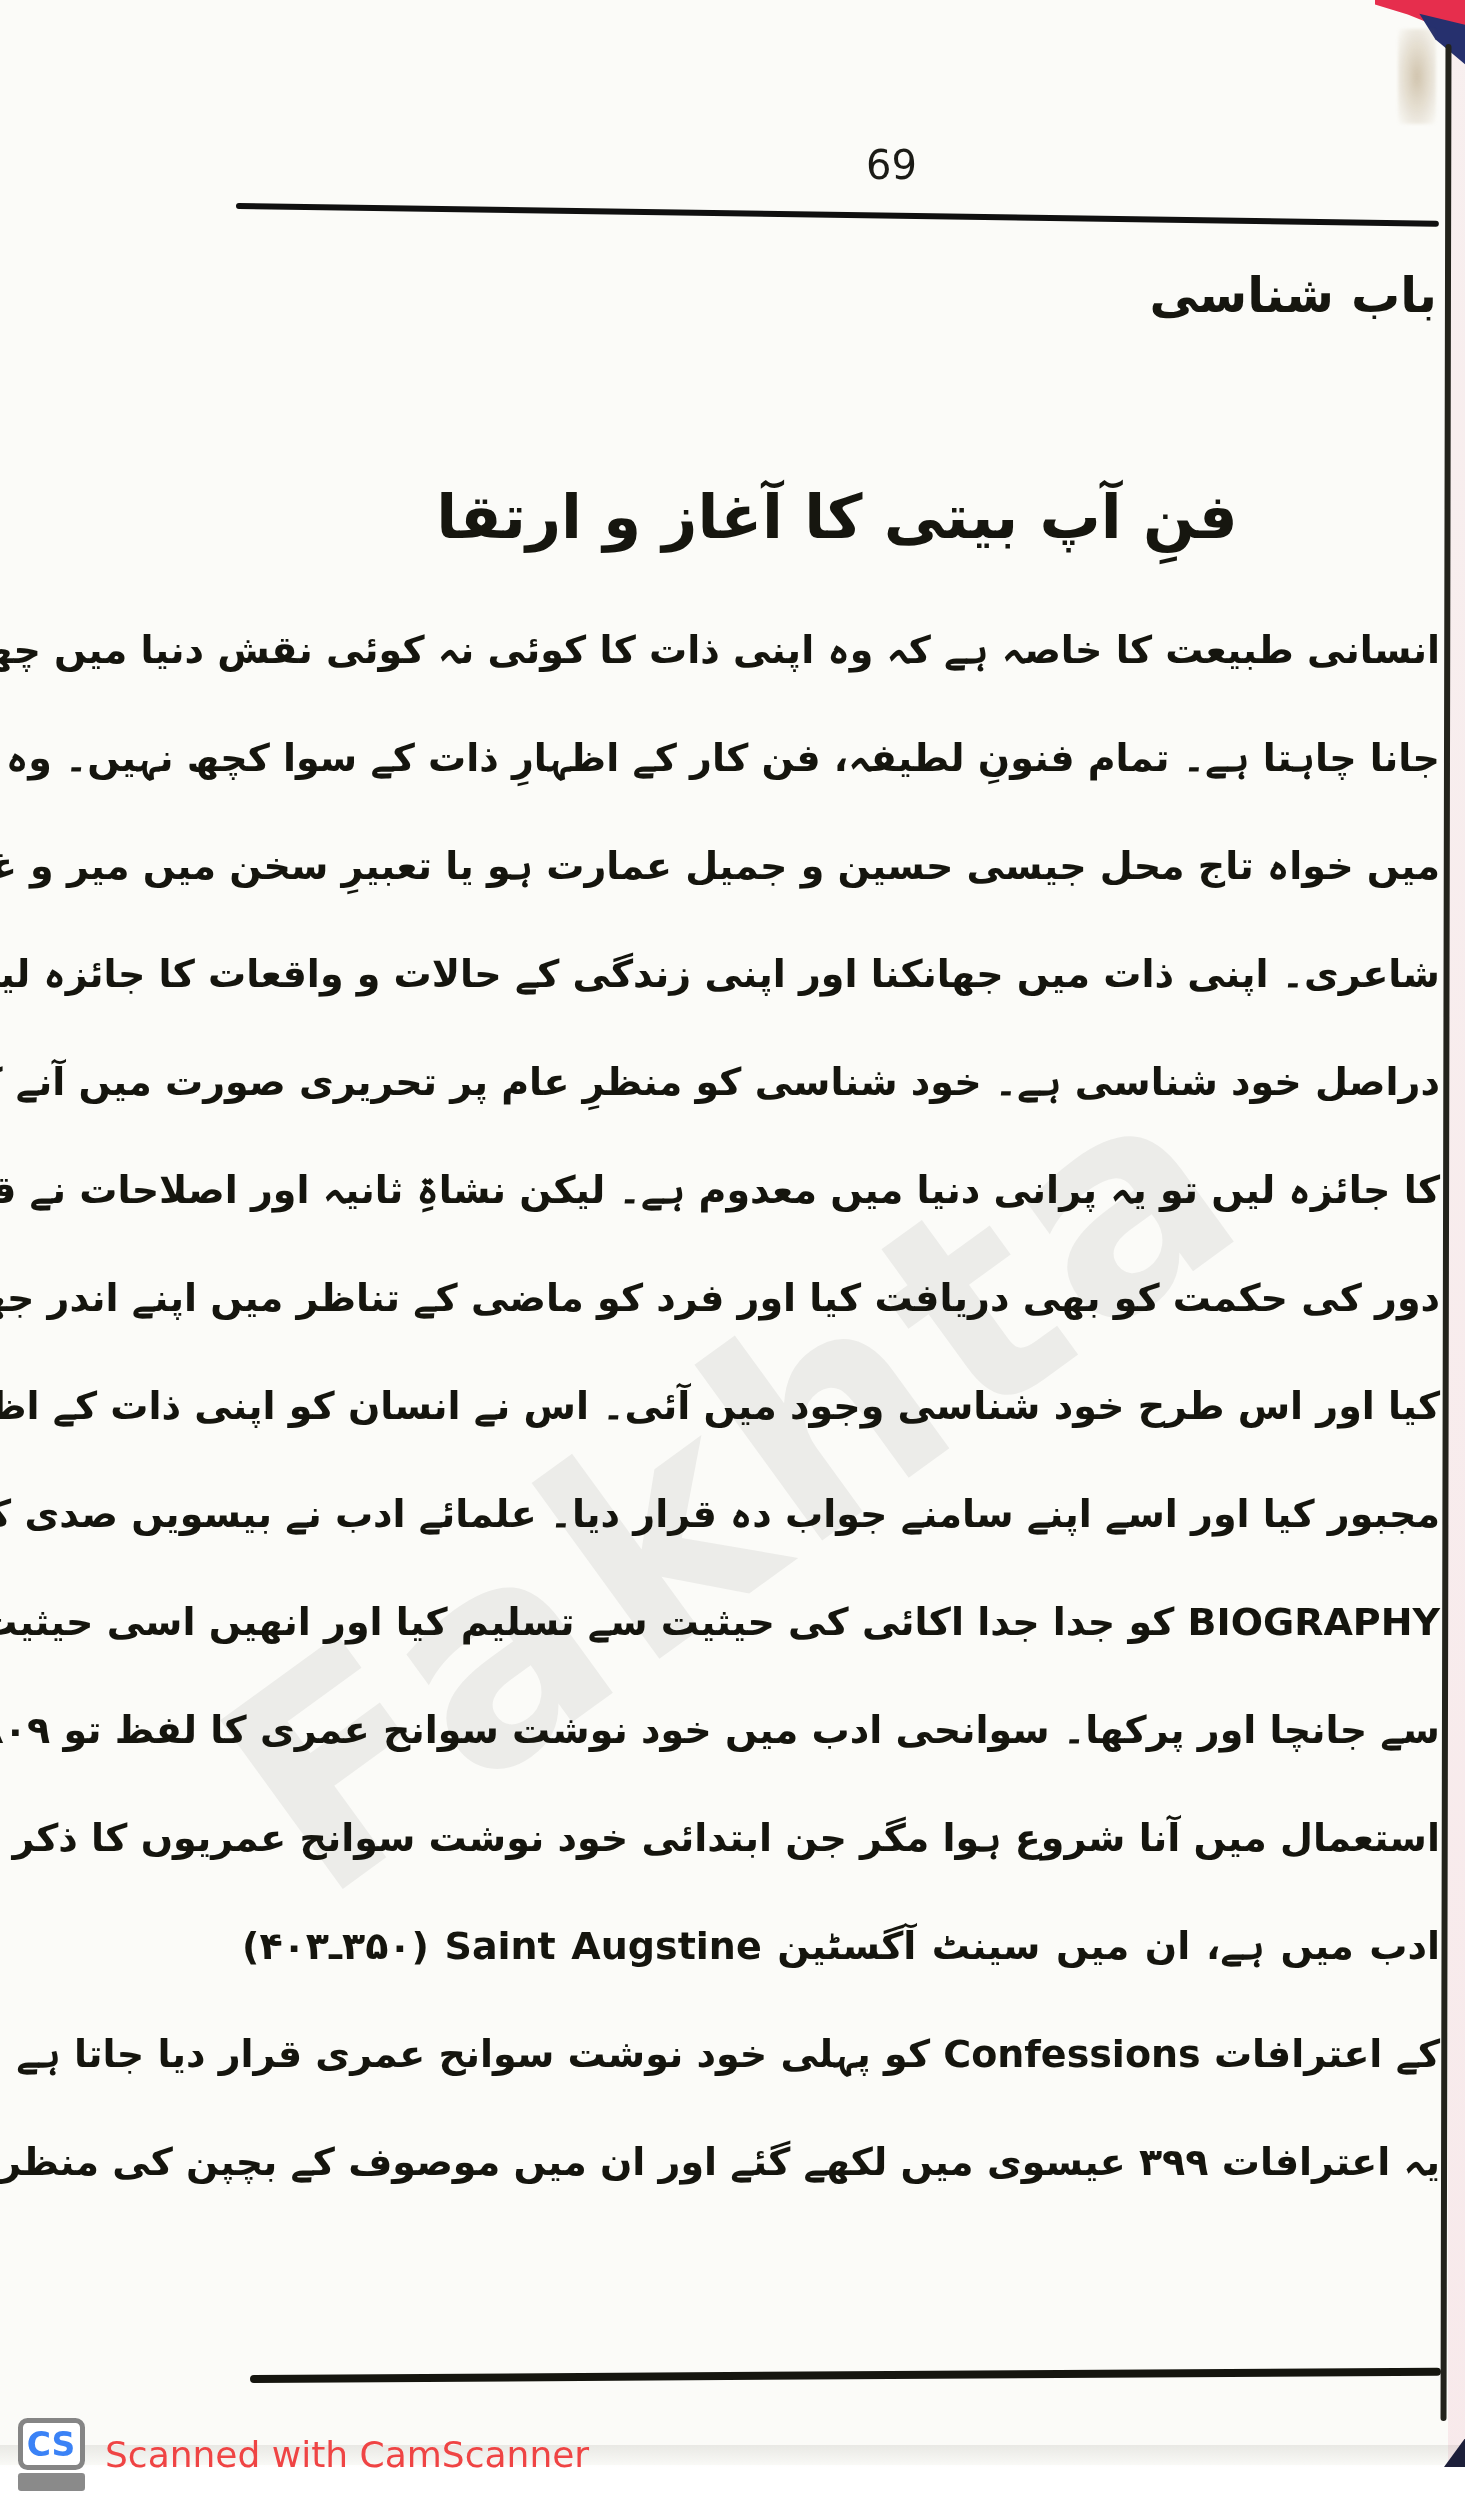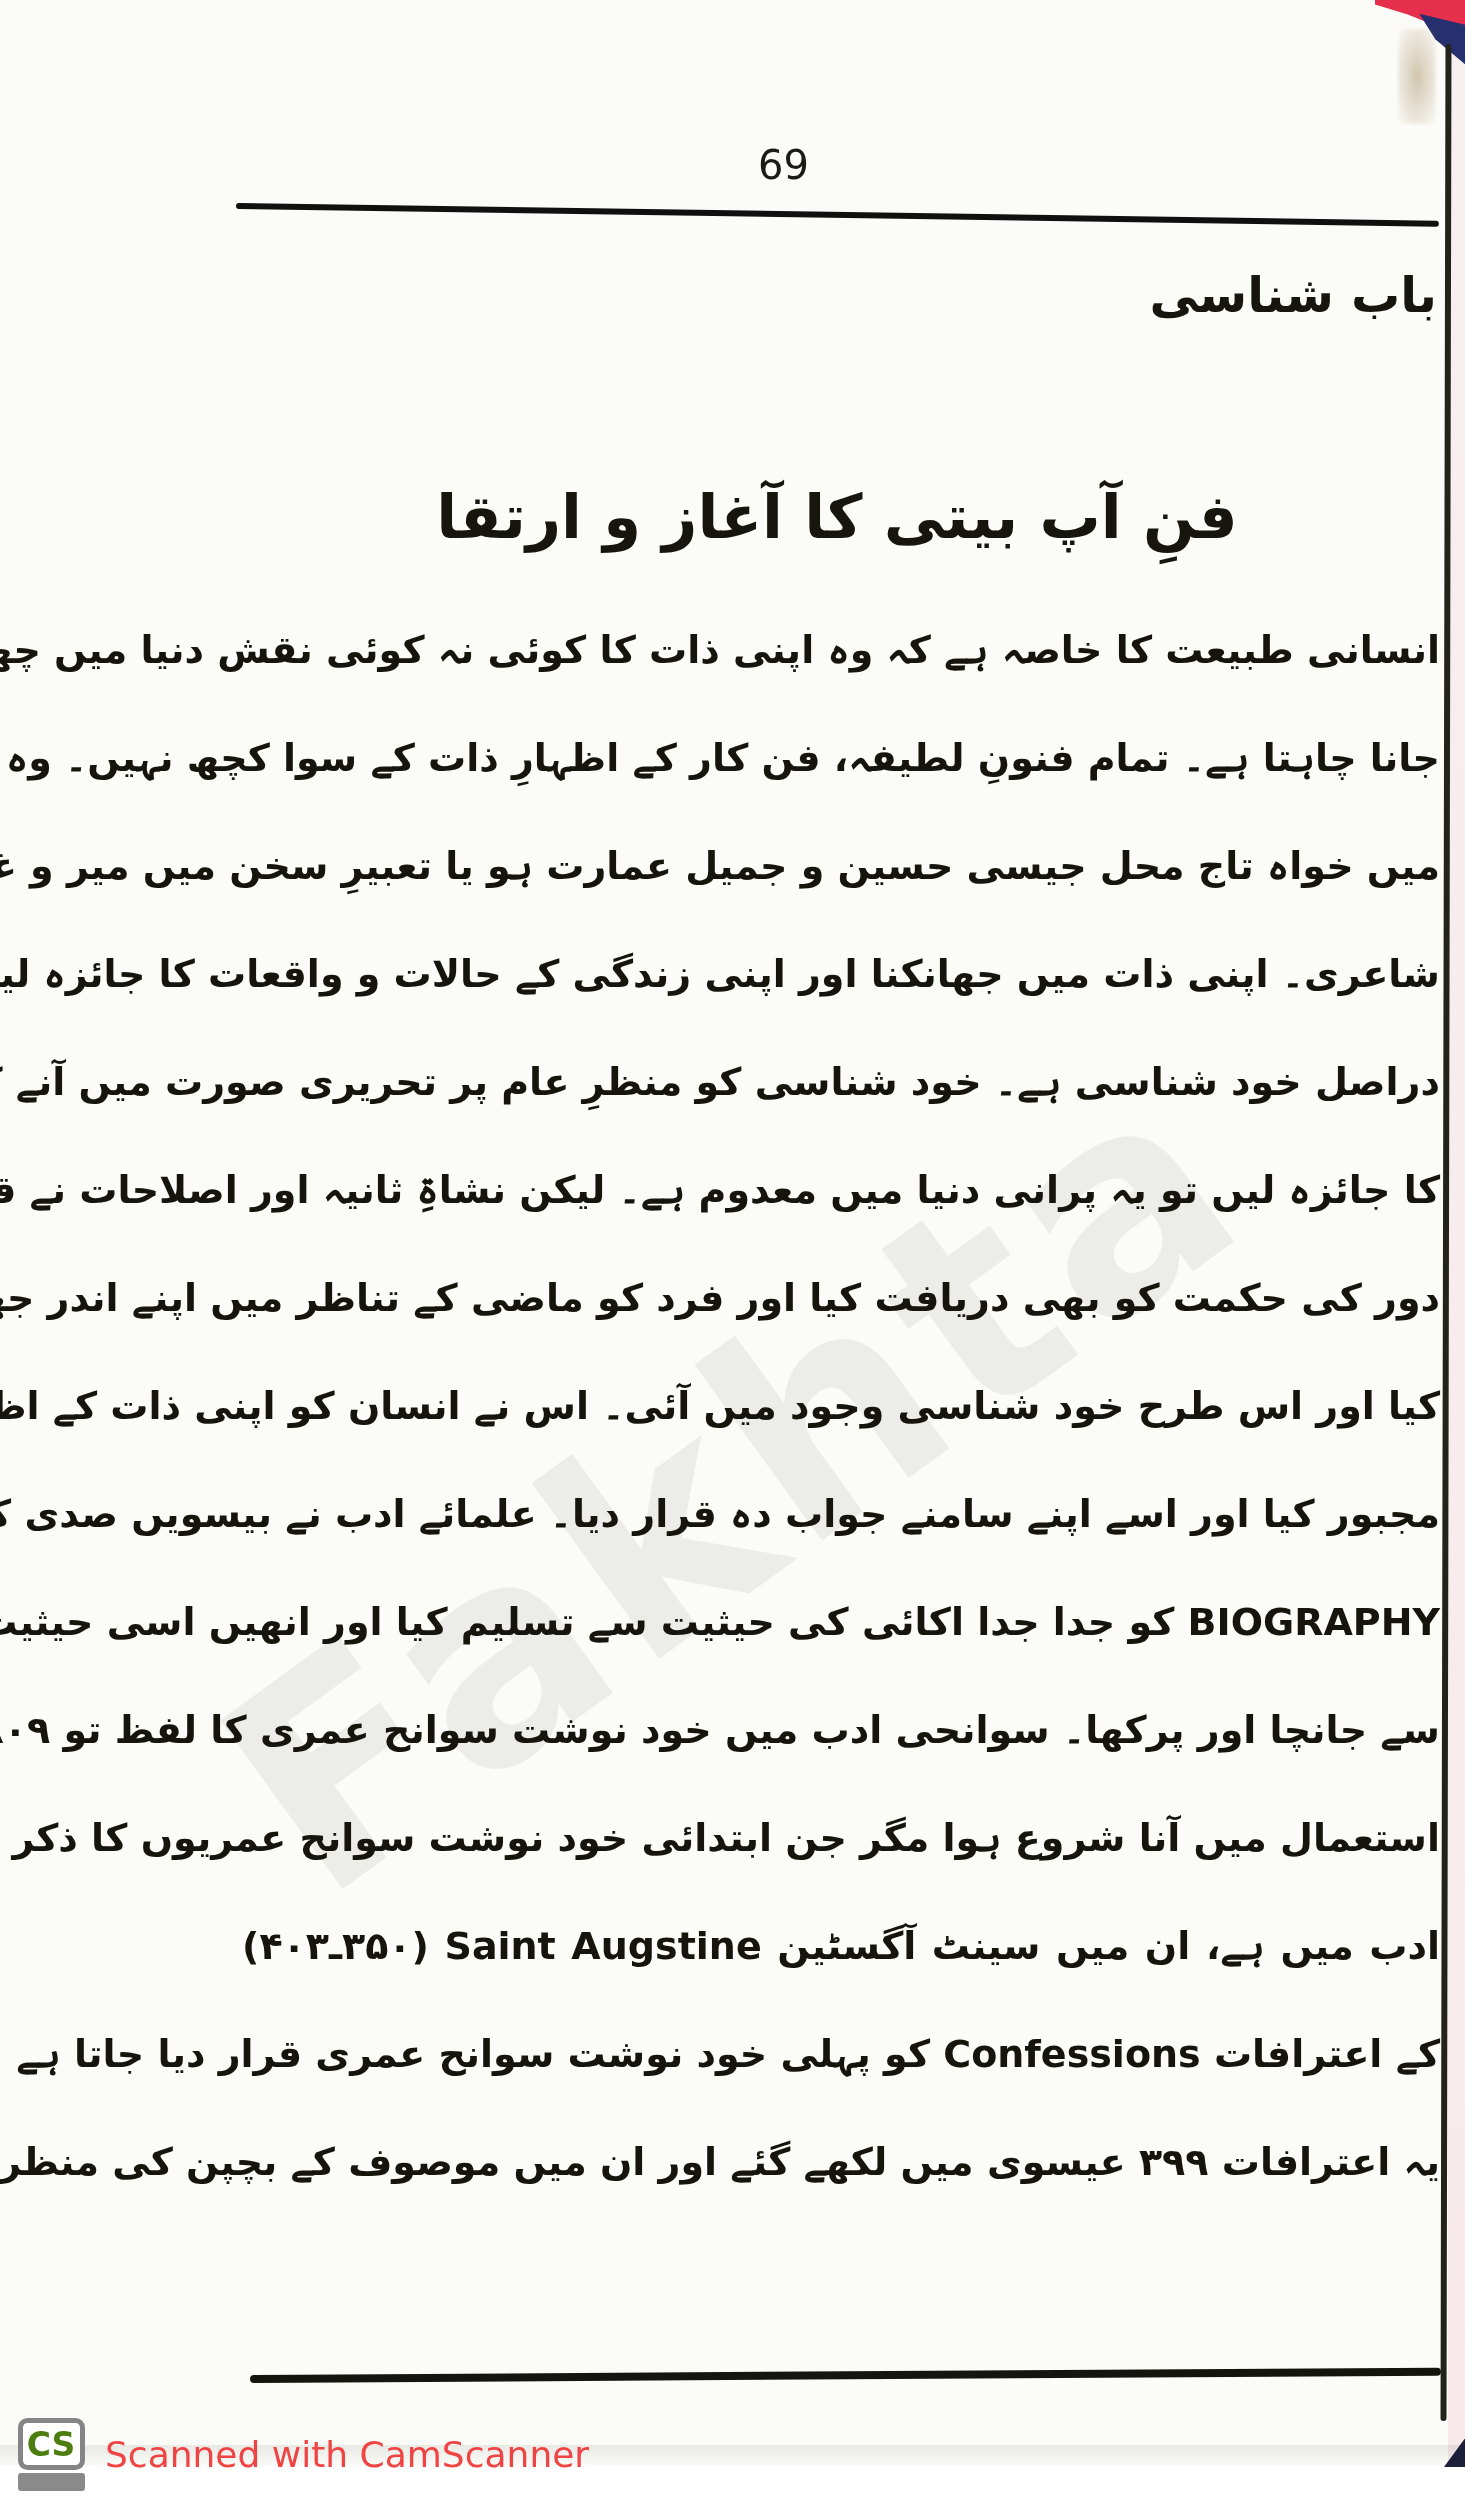--- a/index.html
+++ b/index.html
@@ -19,21 +19,21 @@
   .corner-navy{position:absolute;left:1413px;top:8px;width:53px;height:57px;
     clip-path:polygon(12% 10%,100% 30%,100% 100%,42% 55%);}
   .edge-smudge{position:absolute;left:1398px;top:28.6px;width:38px;height:95px;
     background:radial-gradient(ellipse at center,rgba(152,122,72,.42),rgba(152,122,72,0));filter:blur(1.6px);}
   .edge-line{position:absolute;left:1443px;top:44px;width:6.3px;height:2377px;
     background:#23231c;border-radius:3.2px;transform:rotate(.12deg);}
   .corner-br{position:absolute;left:1444px;top:2437px;width:22px;height:30px;background:#1d1f3a;
     clip-path:polygon(100% 0,100% 100%,0 100%);}
   
   .page-number{position:absolute;left:758px;top:141px;width:159px;height:48px;line-height:48px;
-    text-align:left;font-size:40px;color:#1b1b16;}
+    text-align:right;font-size:40px;color:#1b1b16;}
   .header-rule{position:absolute;left:236px;top:203px;width:1203px;height:6.3px;background:#101010;
     border-radius:3.2px;transform:rotate(.85deg);transform-origin:left center;}
   .chapter-label{position:absolute;left:1031px;top:252px;width:406px;height:87px;line-height:87px;
     text-align:right;direction:rtl;font-size:49px;font-weight:700;padding-right:4.8px;}
   .page-title{position:absolute;left:238px;top:449px;width:1198px;height:135px;line-height:135px;
     text-align:center;direction:rtl;font-size:61px;font-weight:700;white-space:nowrap;}
   
   .body-text{position:absolute;left:242px;top:596px;width:1198px;direction:rtl;}
   .body-line{height:108px;line-height:108px;font-size:38px;font-weight:700;white-space:nowrap;
     text-align:justify;text-align-last:justify;color:#15150e;}
@@ -41,21 +41,21 @@
   .watermark{position:absolute;left:0;top:1317px;width:1466px;text-align:center;
     transform:rotate(-36deg);font-size:286px;font-weight:700;letter-spacing:11px;
     color:rgba(105,105,105,.10);pointer-events:none;}
   
   .bottom-rule{position:absolute;left:250px;top:2375px;width:1191px;height:8px;background:#15150f;
     border-radius:4.8px;transform:rotate(-.35deg);transform-origin:left center;}
   
   .footer{position:absolute;left:16px;top:2418px;display:flex;align-items:center;}
   .cs-logo{display:flex;flex-direction:column;align-items:center;width:70px;}
   .cs-box{box-sizing:border-box;width:67px;height:52px;border:5.6px solid #858585;border-radius:9.5px;
-    display:flex;align-items:center;justify-content:center;font-size:33px;font-weight:700;color:#4d7c0f;
+    display:flex;align-items:center;justify-content:center;font-size:33px;font-weight:700;color:#3b82f6;
     background:#ffffff;}
   .cs-base{width:67px;height:17.5px;background:#8a8a8a;border-radius:3.2px;margin-top:3.2px;}
   .credit{margin-left:19px;font-size:36px;color:#ef4444;}
 </style>
 </head>
 <body>
 
 <div class="canvas">
   <div class="paper"></div>
   <div class="tint-right"></div>

